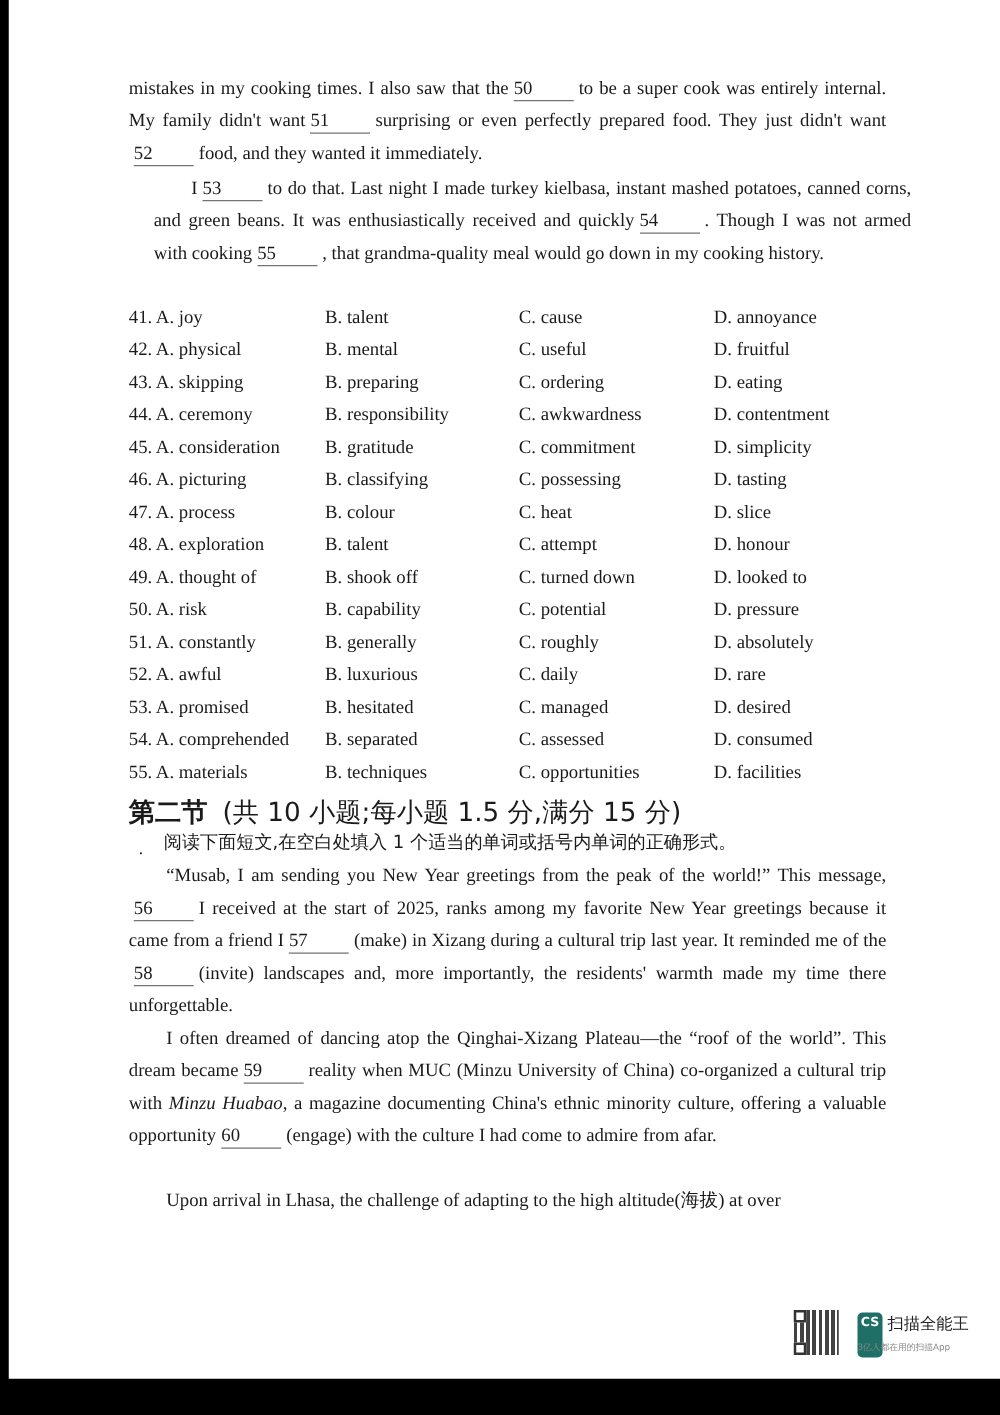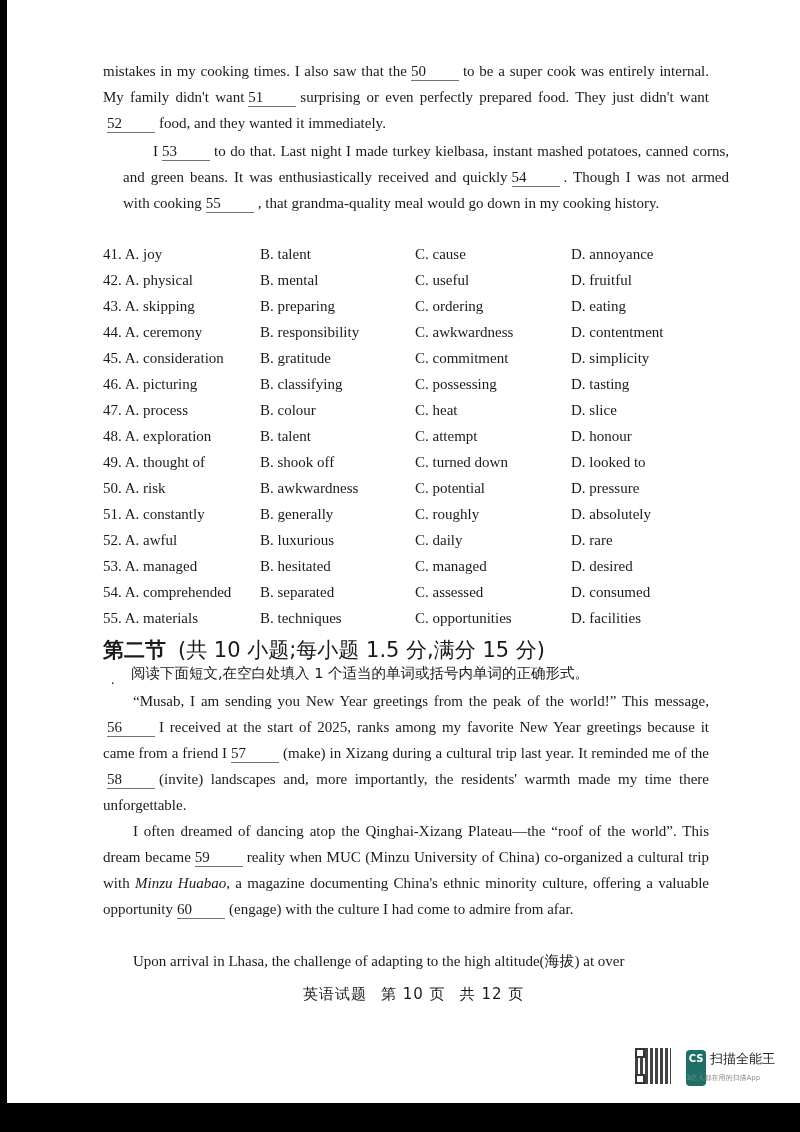--- a/index.html
+++ b/index.html
@@ -104,38 +104,38 @@
         <span class="opt oD">D. honour</span>
       </div>
       <div class="opt-row" style="top:454px;">
         <span class="opt oA"><span>49.</span> <span>A. thought of</span></span>
         <span class="opt oB">B. shook off</span>
         <span class="opt oC">C. turned down</span>
         <span class="opt oD">D. looked to</span>
       </div>
       <div class="opt-row" style="top:480px;">
         <span class="opt oA"><span>50.</span> <span>A. risk</span></span>
-        <span class="opt oB">B. awkwardness</span>
+        <span class="opt oB">B. capability</span>
         <span class="opt oC">C. potential</span>
         <span class="opt oD">D. pressure</span>
       </div>
       <div class="opt-row" style="top:506px;">
         <span class="opt oA"><span>51.</span> <span>A. constantly</span></span>
         <span class="opt oB">B. generally</span>
         <span class="opt oC">C. roughly</span>
         <span class="opt oD">D. absolutely</span>
       </div>
       <div class="opt-row" style="top:532px;">
         <span class="opt oA"><span>52.</span> <span>A. awful</span></span>
         <span class="opt oB">B. luxurious</span>
         <span class="opt oC">C. daily</span>
         <span class="opt oD">D. rare</span>
       </div>
       <div class="opt-row" style="top:558px;">
-        <span class="opt oA"><span>53.</span> <span>A. managed</span></span>
+        <span class="opt oA"><span>53.</span> <span>A. promised</span></span>
         <span class="opt oB">B. hesitated</span>
         <span class="opt oC">C. managed</span>
         <span class="opt oD">D. desired</span>
       </div>
       <div class="opt-row" style="top:584px;">
         <span class="opt oA"><span>54.</span> <span>A. comprehended</span></span>
         <span class="opt oB">B. separated</span>
         <span class="opt oC">C. assessed</span>
         <span class="opt oD">D. consumed</span>
       </div>
@@ -159,23 +159,20 @@
 
     <div class="para indent" style="top:818px;">
       <span>I often dreamed of dancing atop the Qinghai-Xizang Plateau—the “roof of the world”. This dream became</span><span class="blank">59</span><span>reality when MUC (Minzu University of China) co-organized a cultural trip with</span> <i>Minzu Huabao</i><span>, a magazine documenting China's ethnic minority culture, offering a valuable opportunity</span><span class="blank">60</span><span>(engage) with the culture I had come to admire from afar.</span>
     </div>
 
     <div class="para indent" style="top:948px;">
       <span>Upon arrival in Lhasa, the challenge of adapting to the high altitude(海拔) at over</span>
     </div>
   </div>
 
-  <div class="footer">
-    <span>英语试题</span><span>第 10 页</span><span>共 12 页</span>
-  </div>
 
   <div class="wm">
     <div class="qr"></div>
     <div class="cs-logo">CS</div>
     <div class="cs-name">扫描全能王</div>
     <div class="cs-sub">3亿人都在用的扫描App</div>
   </div>
 </div>
 
 </body></html>

